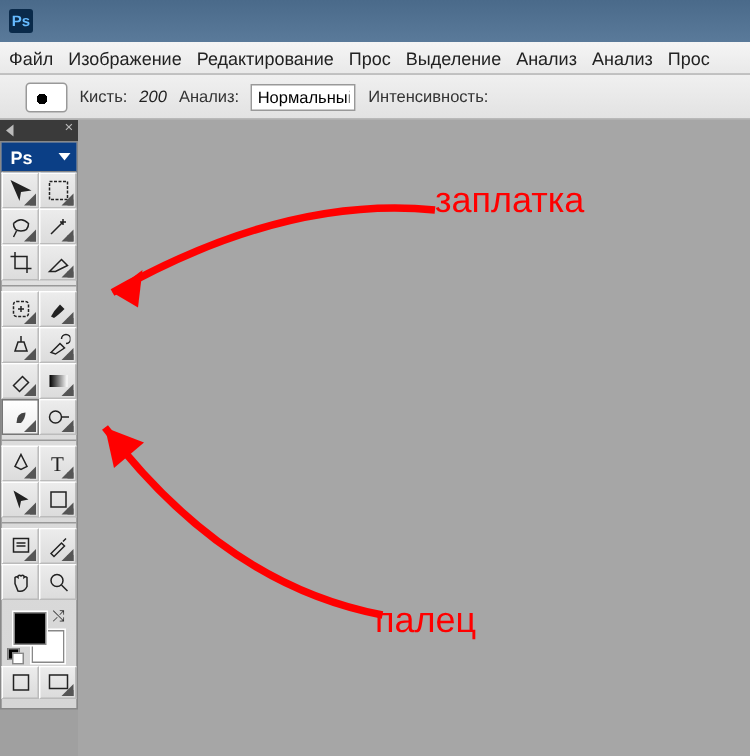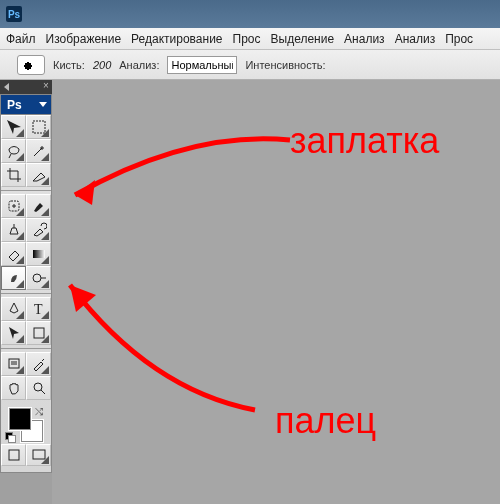--- a/index.html
+++ b/index.html
@@ -138,21 +138,21 @@
   .swatches .mini::before{content:"";position:absolute;width:6px;height:6px;background:#000;border:1px solid #888;}
   .swatches .mini::after{content:"";position:absolute;left:3px;top:3px;width:6px;height:6px;background:#fff;border:1px solid #888;}
   .swatches .swap{
     position:absolute;left:34px;top:2px;font-size:10px;color:#333;
   }
   .mode-row{display:grid;grid-template-columns:1fr 1fr;}
   .mode-row .tool{height:22px;}
   .annotation {
     position: absolute;
     color: #ff0000;
-    font-size: 36px;
+    font-size: 24px;
     font-family: Arial, sans-serif;
     font-weight:400;
     pointer-events:none;
   }
   .arrow-svg {
     position: absolute;
     pointer-events: none;
   }
 </style>
 </head>
@@ -354,21 +354,21 @@
           <rect x="2" y="3" width="12" height="9" fill="none" stroke="#222"></rect>
         </svg>
         <span class="tri"></span>
       </div>
   </div>
 </div>
 
 <div class="canvas"></div>
 
 <div class="annotation" style="left:290px;top:120px;">заплатка</div>
-<div class="annotation" style="left:250px;top:400px;margin-left:25px;">палец</div>
+<div class="annotation" style="left:250px;top:400px;">палец</div>
 
 <svg class="arrow-svg" style="left:50px;top:110px;" width="260" height="130">
   <path d="M240 30 Q140 20 25 85" stroke="#ff0000" stroke-width="5" fill="none"></path>
   <path d="M25 85 L45 70 L42 95 Z" fill="#ff0000"></path>
 </svg>
 
 <svg class="arrow-svg" style="left:50px;top:270px;" width="230" height="170">
   <path d="M205 140 Q100 120 20 15" stroke="#ff0000" stroke-width="5" fill="none"></path>
   <path d="M20 15 L26 42 L46 25 Z" fill="#ff0000"></path>
 </svg>

